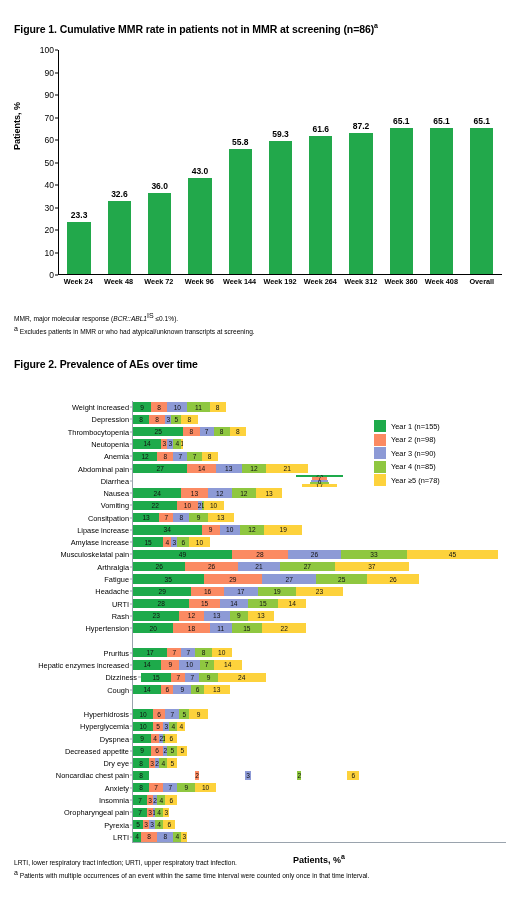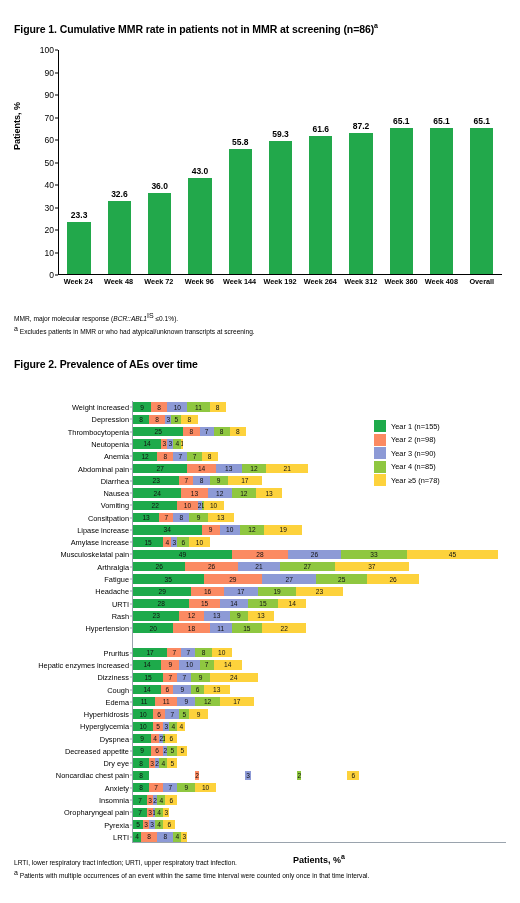--- a/index.html
+++ b/index.html
@@ -265,21 +265,21 @@
         </div>
         <div class="f2-row" style="top: 13.8889%; height: 2.77778%;">
           <div class="f2-rowlabel">Abdominal pain</div>
           <div class="f2-tickmark"></div>
           <div class="f2-seg" style="width: 14.5946%; background: rgb(30, 170, 75);">27</div>
           <div class="f2-seg" style="width: 7.56757%; background: rgb(251, 138, 98);">14</div>
           <div class="f2-seg" style="width: 7.02703%; background: rgb(141, 154, 214);">13</div>
           <div class="f2-seg" style="width: 6.48649%; background: rgb(143, 199, 64);">12</div>
           <div class="f2-seg" style="width: 11.3514%; background: rgb(253, 210, 60);">21</div>
         </div>
-        <div class="f2-row" style="top: 16.6667%; height: 2.77778%;">
+        <div class="f2-row" style="top: 16.6667%; height: 2.77778%; flex-direction: column;">
           <div class="f2-rowlabel">Diarrhea</div>
           <div class="f2-tickmark"></div>
           <div class="f2-seg" style="width: 12.4324%; background: rgb(30, 170, 75);">23</div>
           <div class="f2-seg" style="width: 3.78378%; background: rgb(251, 138, 98);">7</div>
           <div class="f2-seg" style="width: 4.32432%; background: rgb(141, 154, 214);">8</div>
           <div class="f2-seg" style="width: 4.86486%; background: rgb(143, 199, 64);">9</div>
           <div class="f2-seg" style="width: 9.18919%; background: rgb(253, 210, 60);">17</div>
         </div>
         <div class="f2-row" style="top: 19.4444%; height: 2.77778%;">
           <div class="f2-rowlabel">Nausea</div>
@@ -400,46 +400,37 @@
         </div>
         <div class="f2-row" style="top: 58.3333%; height: 2.77778%;">
           <div class="f2-rowlabel">Hepatic enzymes increased</div>
           <div class="f2-tickmark"></div>
           <div class="f2-seg" style="width: 7.56757%; background: rgb(30, 170, 75);">14</div>
           <div class="f2-seg" style="width: 4.86486%; background: rgb(251, 138, 98);">9</div>
           <div class="f2-seg" style="width: 5.40541%; background: rgb(141, 154, 214);">10</div>
           <div class="f2-seg" style="width: 3.78378%; background: rgb(143, 199, 64);">7</div>
           <div class="f2-seg" style="width: 7.56757%; background: rgb(253, 210, 60);">14</div>
         </div>
-        <div class="f2-row" style="top: 61.1111%; height: 2.77778%;">
+        <div class="f2-row" style="top: 61.1111%; height: 2.77778%; margin-left: 8px;">
           <div class="f2-rowlabel">Dizziness</div>
           <div class="f2-tickmark"></div>
           <div class="f2-seg" style="width: 8.10811%; background: rgb(30, 170, 75);">15</div>
           <div class="f2-seg" style="width: 3.78378%; background: rgb(251, 138, 98);">7</div>
           <div class="f2-seg" style="width: 3.78378%; background: rgb(141, 154, 214);">7</div>
           <div class="f2-seg" style="width: 4.86486%; background: rgb(143, 199, 64);">9</div>
           <div class="f2-seg" style="width: 12.973%; background: rgb(253, 210, 60);">24</div>
         </div>
         <div class="f2-row" style="top: 63.8889%; height: 2.77778%;">
           <div class="f2-rowlabel">Cough</div>
           <div class="f2-tickmark"></div>
           <div class="f2-seg" style="width: 7.56757%; background: rgb(30, 170, 75);">14</div>
           <div class="f2-seg" style="width: 3.24324%; background: rgb(251, 138, 98);">6</div>
           <div class="f2-seg" style="width: 4.86486%; background: rgb(141, 154, 214);">9</div>
           <div class="f2-seg" style="width: 3.24324%; background: rgb(143, 199, 64);">6</div>
           <div class="f2-seg" style="width: 7.02703%; background: rgb(253, 210, 60);">13</div>
-        </div>
-        <div class="f2-row" style="top: 66.6667%; height: 2.77778%;">
-          <div class="f2-rowlabel">Edema</div>
-          <div class="f2-tickmark"></div>
-          <div class="f2-seg" style="width: 5.94595%; background: rgb(30, 170, 75);">11</div>
-          <div class="f2-seg" style="width: 5.94595%; background: rgb(251, 138, 98);">11</div>
-          <div class="f2-seg" style="width: 4.86486%; background: rgb(141, 154, 214);">9</div>
-          <div class="f2-seg" style="width: 6.48649%; background: rgb(143, 199, 64);">12</div>
-          <div class="f2-seg" style="width: 9.18919%; background: rgb(253, 210, 60);">17</div>
         </div>
         <div class="f2-row" style="top: 69.4444%; height: 2.77778%;">
           <div class="f2-rowlabel">Hyperhidrosis</div>
           <div class="f2-tickmark"></div>
           <div class="f2-seg" style="width: 5.40541%; background: rgb(30, 170, 75);">10</div>
           <div class="f2-seg" style="width: 3.24324%; background: rgb(251, 138, 98);">6</div>
           <div class="f2-seg" style="width: 3.78378%; background: rgb(141, 154, 214);">7</div>
           <div class="f2-seg" style="width: 2.7027%; background: rgb(143, 199, 64);">5</div>
           <div class="f2-seg" style="width: 4.86486%; background: rgb(253, 210, 60);">9</div>
         </div>

